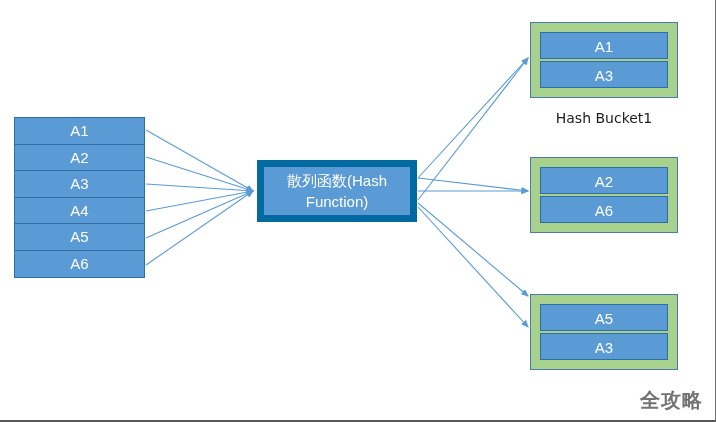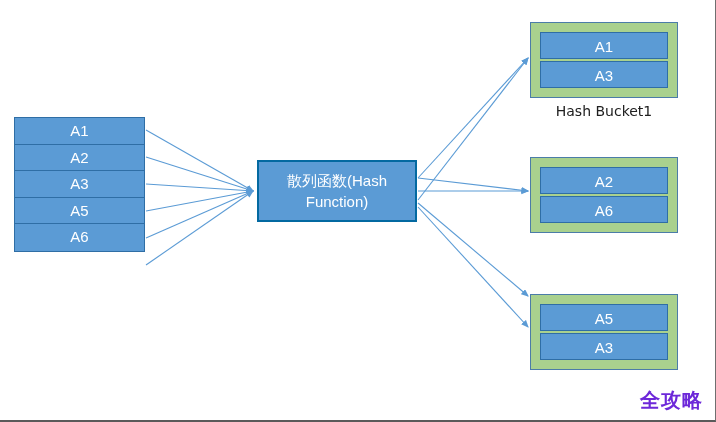--- a/index.html
+++ b/index.html
@@ -54,21 +54,21 @@
   }
 
   
   #hash-function-box {
     position: absolute;
     left: 257px;
     top: 160px;
     width: 160px;
     height: 62px;
     background: #5B9BD5;
-    border: 2px solid #0369a1;
+    border: 7px solid #0369a1;
     box-sizing: border-box;
     display: flex;
     align-items: center;
     justify-content: center;
     z-index: 3;
   }
   #hash-function-label {
     color: #ffffff;
     font-size: 15px;
     line-height: 21px;
@@ -95,36 +95,36 @@
     border: 1px solid #2f6ea5;
     box-sizing: border-box;
     color: #ffffff;
     font-size: 15px;
     text-align: center;
   }
   .bucket-slot + .bucket-slot {
     margin-top: 2px;
   }
   .bucket-caption {
-    margin-top: 5px;
+    margin-top: 12px;
     width: 148px;
     text-align: center;
     font-size: 14px;
     color: #202020;
     font-family: "DejaVu Sans", sans-serif;
   }
 
   
   #watermark {
     position: absolute;
     right: 12px;
     bottom: 6px;
     font-size: 20px;
     font-weight: bold;
-    color: #6d28d9;
+    color: #737373;
     letter-spacing: 1px;
     font-family: "DejaVu Sans", sans-serif;
     z-index: 5;
   }
 </style>
 </head>
 <body>
 
 <div id="canvas">
 
@@ -151,20 +151,21 @@
       <line x1="418" y1="191" x2="528" y2="191"></line>
       <line x1="418" y1="203" x2="528" y2="296"></line>
       <line x1="418" y1="207" x2="528" y2="327"></line>
     </g>
   </svg>
 
   <div id="record-list">
     <div class="record-row">A1</div>
     <div class="record-row">A2</div>
     <div class="record-row">A3</div>
+    <div class="record-row">A4</div>
     <div class="record-row">A5</div>
     <div class="record-row">A6</div>
   </div>
 
   <div id="hash-function-box">
     <div id="hash-function-label">散列函数(Hash Function)</div>
   </div>
 
   <div class="bucket-group" style="left:530px; top:22px;">
     <div class="bucket-box">

